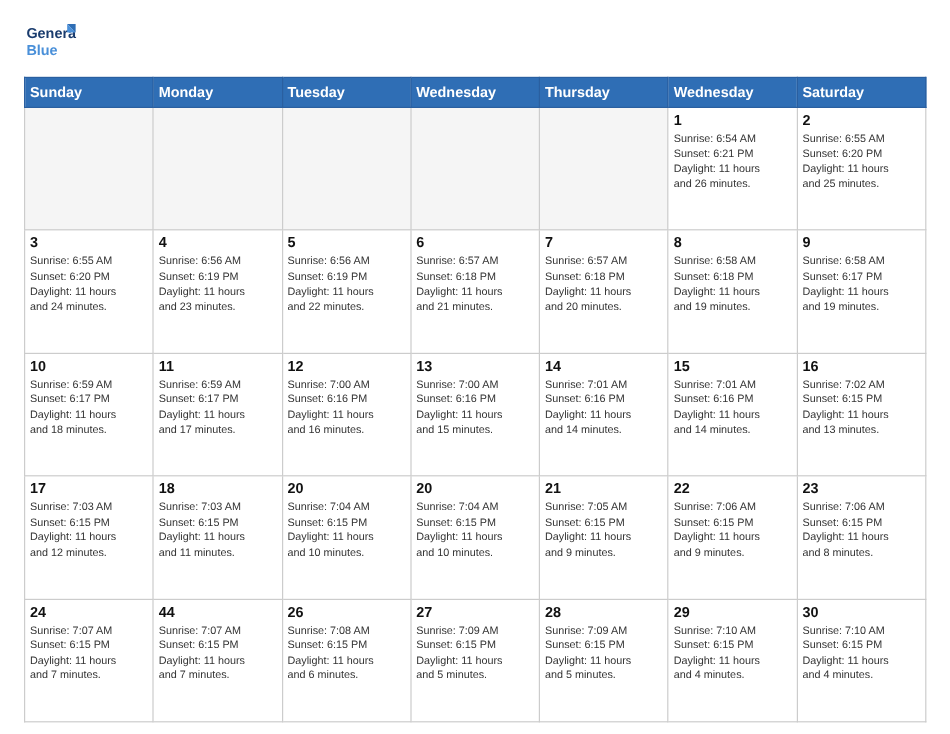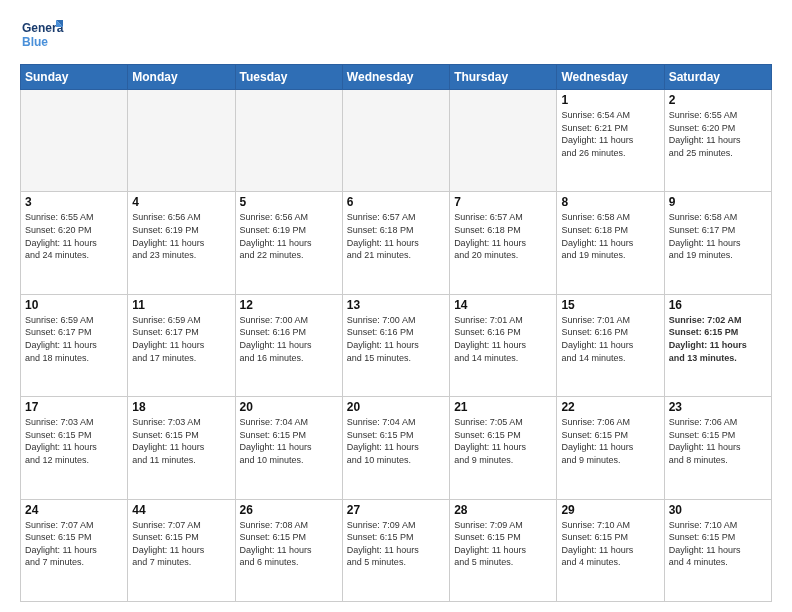--- a/index.html
+++ b/index.html
@@ -222,21 +222,21 @@
           </td>
           <td>
             <div class="day-num">15</div>
             <div class="day-info" style="white-space: pre-line;">Sunrise: 7:01 AM
 Sunset: 6:16 PM
 Daylight: 11 hours
 and 14 minutes.</div>
           </td>
           <td>
             <div class="day-num">16</div>
-            <div class="day-info" style="white-space: pre-line; font-weight: bold;">Sunrise: 7:02 AM
+            <div class="day-info" style="white-space: pre-line;">Sunrise: 7:02 AM
 Sunset: 6:15 PM
 Daylight: 11 hours
 and 13 minutes.</div>
           </td>
         </tr>
         <tr>
           <td>
             <div class="day-num">17</div>
             <div class="day-info" style="white-space: pre-line;">Sunrise: 7:03 AM
 Sunset: 6:15 PM

